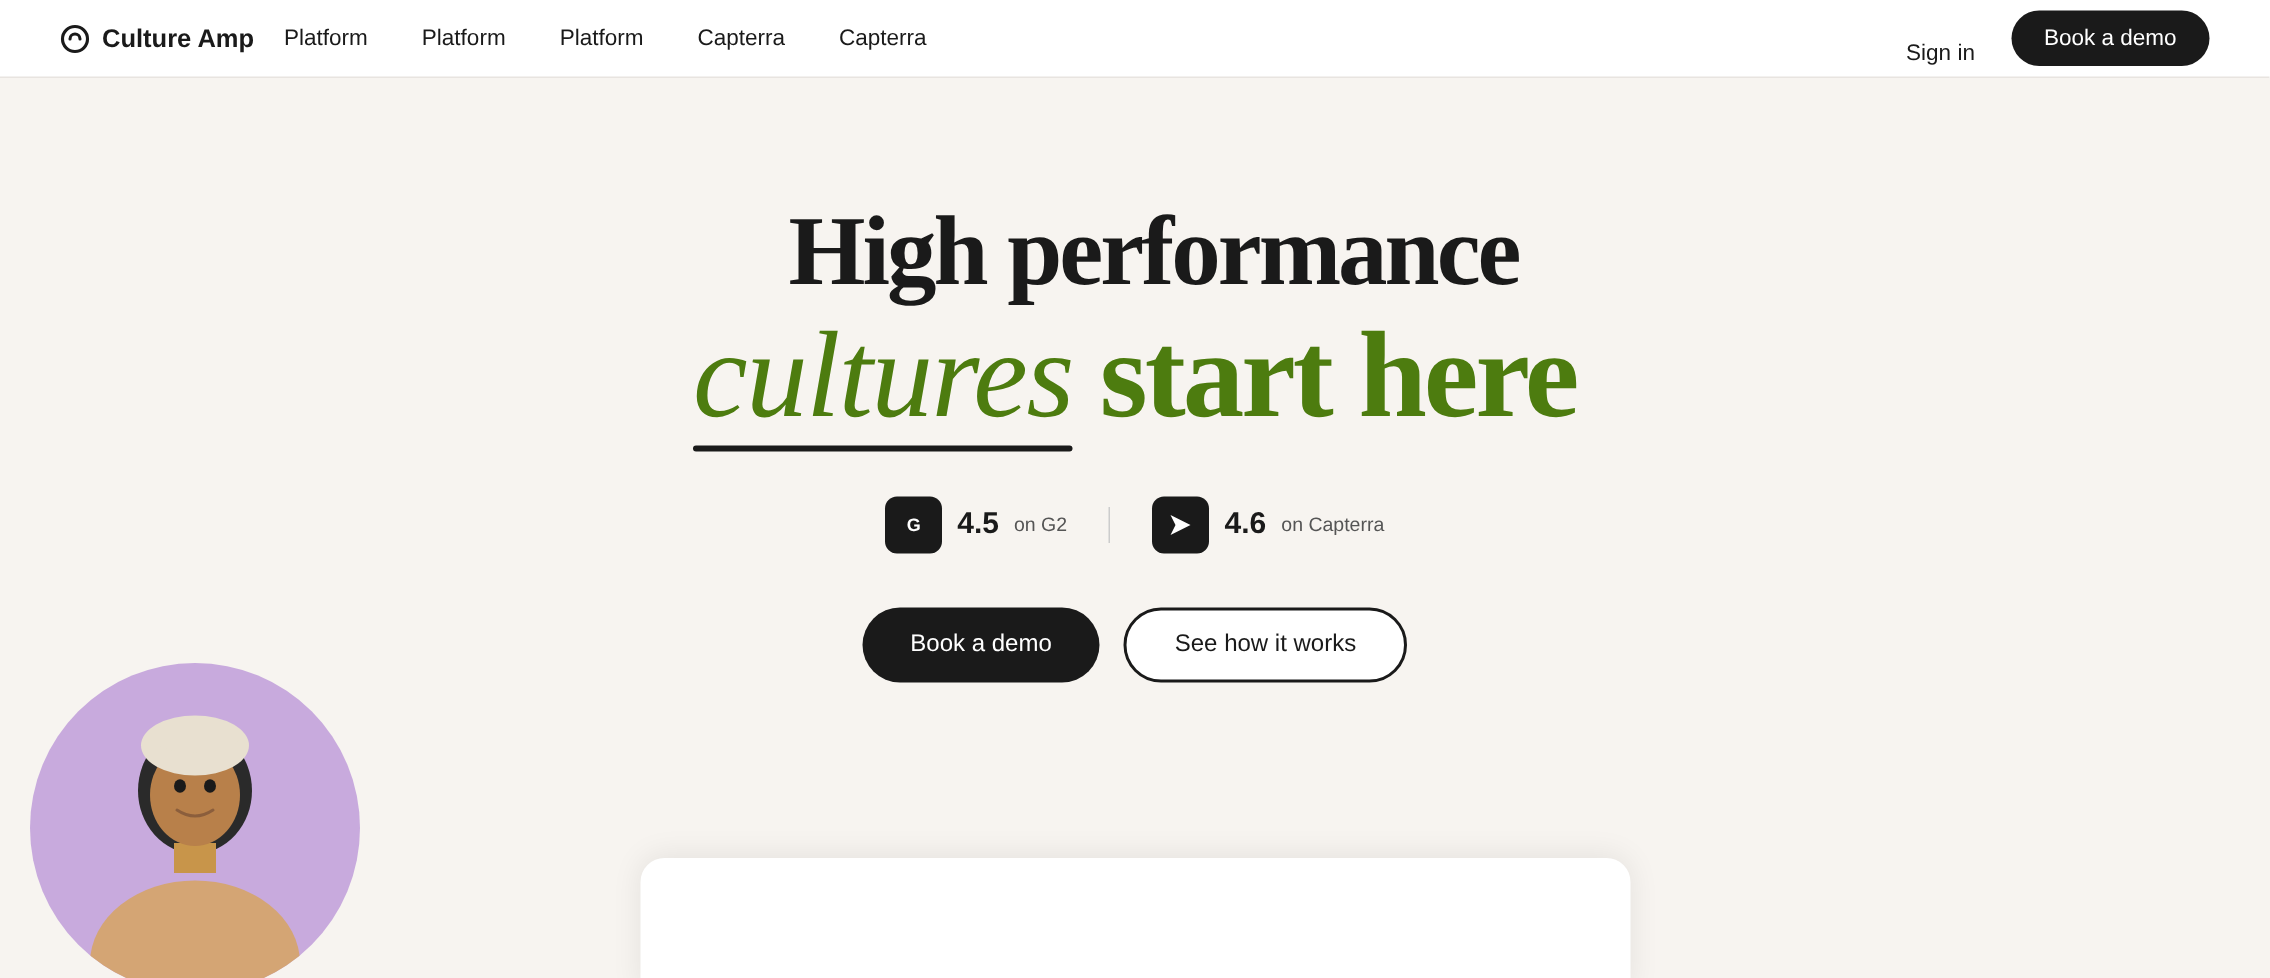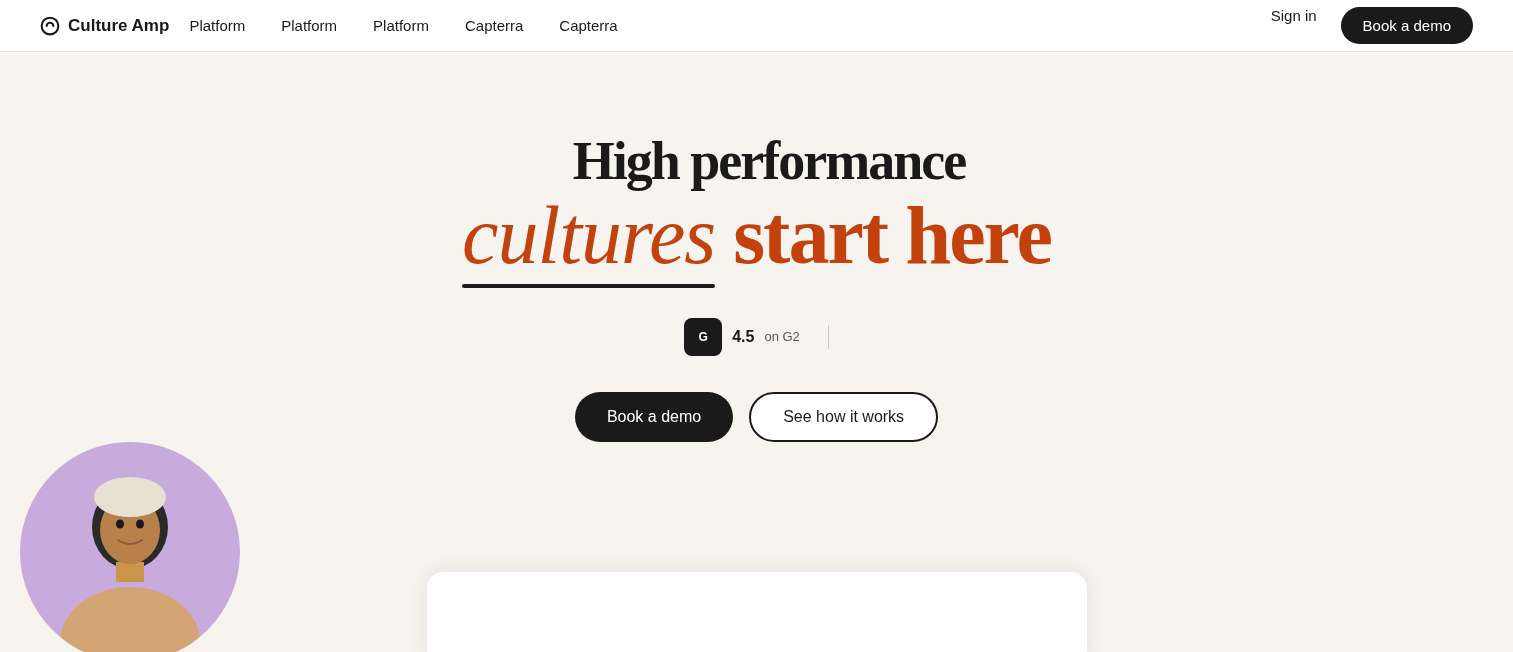--- a/index.html
+++ b/index.html
@@ -50,21 +50,21 @@
 
     .nav-link {
       font-size: 15px;
       color: #1a1a1a;
       text-decoration: none;
       cursor: pointer;
     }
 
     .nav-right {
       display: flex;
-      align-items: flex-start;
+      align-items: flex-end;
       gap: 24px;
     }
 
     .sign-in-link {
       font-size: 15px;
       color: #1a1a1a;
       text-decoration: none;
       cursor: pointer;
     }
 
@@ -91,33 +91,33 @@
       min-height: 600px;
     }
 
     .hero-heading {
       text-align: center;
       max-width: 800px;
       line-height: 1.1;
     }
 
     .hero-heading .line1 {
-      font-size: 54px;
+      font-size: 66px;
       font-weight: 800;
       color: #1a1a1a;
       letter-spacing: -2px;
       display: block;
       font-family: Georgia, 'Times New Roman', serif;
       margin-left: 25px;
     }
 
     .hero-heading .line2 {
       font-size: 82px;
       font-weight: 800;
-      color: #c2410c;
+      color: #4d7c0f;
       letter-spacing: -2px;
       display: flex;
       align-items: center;
       justify-content: center;
       gap: 18px;
     }
 
     .cultures-word {
       font-style: italic;
       font-family: Georgia, 'Times New Roman', serif;
@@ -169,21 +169,21 @@
       color: white;
       font-size: 14px;
       font-weight: 700;
     }
 
     .rating-badge.capterra {
       background: #1a1a1a;
     }
 
     .rating-score {
-      font-size: 16px;
+      font-size: 20px;
       font-weight: 700;
       color: #1a1a1a;
     }
 
     .rating-platform {
       font-size: 13px;
       color: #555;
     }
 
     .rating-separator {
@@ -291,20 +291,29 @@
 
   <div class="ratings">
     <div class="rating-item">
       <div class="rating-badge">
         <span style="font-size:12px;font-weight:800;color:white;font-family:sans-serif;">G</span>
       </div>
       <span class="rating-score">4.5</span>
       <span class="rating-platform">on G2</span>
     </div>
     <div class="rating-separator"></div>
+    <div class="rating-item">
+      <div class="rating-badge capterra">
+        <svg width="20" height="20" viewBox="0 0 24 24" fill="none">
+          <path d="M4 4 L20 12 L4 20 L8 12 Z" fill="white"></path>
+        </svg>
+      </div>
+      <span class="rating-score">4.6</span>
+      <span class="rating-platform">on Capterra</span>
+    </div>
   </div>
 
   <div class="cta-buttons">
     <button class="btn-book-demo">Book a demo</button>
     <button class="btn-see-how">See how it works</button>
   </div>
 
   <div class="person-circle">
 
     <svg class="person-silhouette" viewBox="0 0 180 190" fill="none" xmlns="http://www.w3.org/2000/svg">

